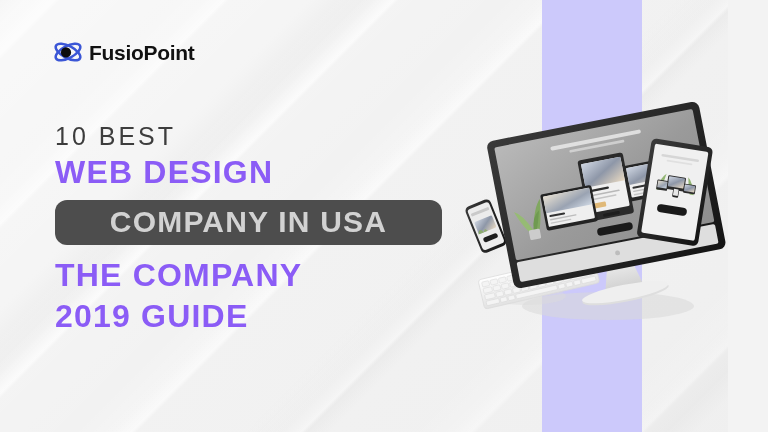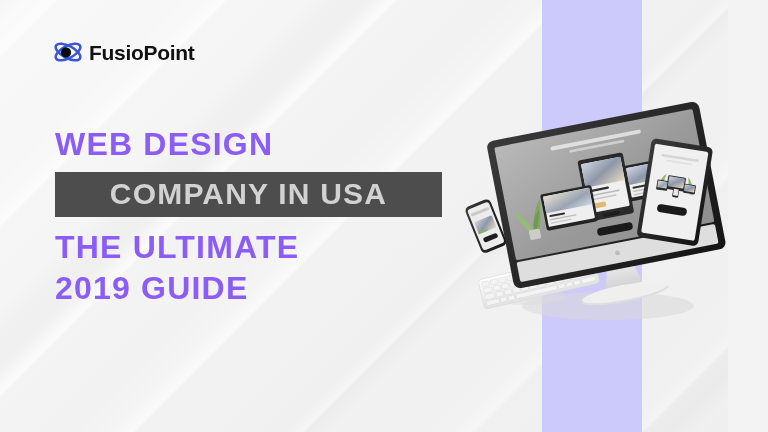--- a/index.html
+++ b/index.html
@@ -93,21 +93,21 @@
     color:#8b5cf6;
     letter-spacing:1.2px;
     line-height:1.18;
     white-space:nowrap;
     margin-top:4px;
   }
   .hl-band {
     margin-top:8px;
     width:387px; height:45px;
     background:#4d4d4d;
-    display:flex; align-items:center; justify-content:center;
+    display:flex; align-items:center; justify-content:center;border-radius:12px;
   }
   .hl-band-text {
     font-size:30px; font-weight:bold;
     color:#d2d2d2;
     letter-spacing:1.2px;
     line-height:1;
     white-space:nowrap;
   }
   .line-big.m1 { margin-top:12px; }
   .line-big.m2 { margin-top:3px; }
@@ -139,25 +139,26 @@
           <ellipse rx="17" ry="7.6" fill="none" stroke="#3b56d6" stroke-width="3.1" transform="rotate(28)"></ellipse>
           <ellipse rx="17" ry="7.6" fill="none" stroke="#3b56d6" stroke-width="3.1" transform="rotate(-28)"></ellipse>
           <circle cx="-2.5" cy="0.5" r="6.4" fill="#0d0d0d"></circle>
         </g>
       </svg>
     </span>
     <span class="logo-text">FusioPoint</span>
   </div>
 
   <div class="headline">
+    <div class="line-eyebrow">10 BEST</div>
     <div class="line-big">WEB DESIGN</div>
     <div class="hl-band">
       <span class="hl-band-text">COMPANY IN USA</span>
     </div>
-    <div class="line-big m1">THE ULTIMATE</div>
+    <div class="line-big m1">THE COMPANY</div>
     <div class="line-big m2">2019 GUIDE</div>
   </div>
 
   <div class="scene">
     <svg viewBox="0 0 338 215" aria-hidden="true">
       <defs>
         <linearGradient id="screenG" x1="0" y1="0" x2="1" y2="1">
           <stop offset="0%" stop-color="#b9b9b9"></stop>
           <stop offset="55%" stop-color="#9a9a9a"></stop>
           <stop offset="100%" stop-color="#8e8e8e"></stop>

